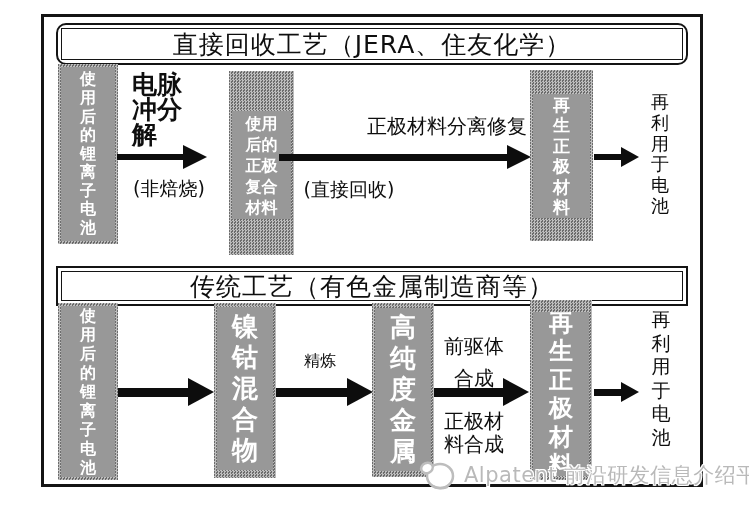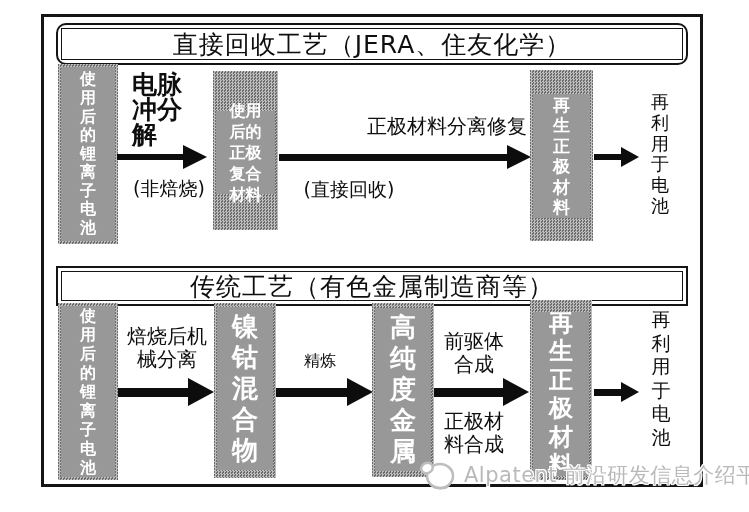--- a/index.html
+++ b/index.html
@@ -75,21 +75,21 @@
 冲分
 解</div>
 
   <div class="arrow sh6 hd24" style="left:117px; top:145px; width:90px; height:24px;">
     <div class="shaft"></div>
       <div class="head"></div>
   </div>
 
   <div class="lbl" style="left:122px; top:176px; width:94px; font-size:19px;">(非焙烧)</div>
 
-  <div class="gbox" style="left:213px; top:71px; width:65px; height:159px;">
+  <div class="gbox" style="left:229px; top:71px; width:65px; height:184px;">
     <div class="panel" style="left:3px; right:3px; top:40px; bottom:36px;">
       <div class="btext" style="font-size:16px; line-height:21px; font-weight:600;">使用
 后的
 正极
 复合
 材料</div>
     </div>
   </div>
 
   <div class="lbl" style="left:322px; top:113px; width:166px; font-size:20px;margin-left:42px;">正极材料分离修复</div>
@@ -136,22 +136,20 @@
 后
 的
 锂
 离
 子
 电
 池</div>
     </div>
   </div>
 
-  <div class="lbl" style="left:124px; top:325px; width:86px; font-size:20px; line-height:22.5px;">焙烧后机
-械分离</div>
 
   <div class="arrow sh9 hd28" style="left:118px; top:378px; width:96px; height:28px;">
     <div class="shaft"></div>
       <div class="head"></div>
   </div>
 
   <div class="gbox" style="left:214px; top:303px; width:62px; height:175px;">
     <div class="panel" style="left:3px; right:3px; top:4px; bottom:8px;">
       <div class="btext" style="font-size:26px; line-height:31px; font-weight:600;">镍
 钴
@@ -171,21 +169,21 @@
   <div class="gbox" style="left:372px; top:303px; width:62px; height:174px;">
     <div class="panel" style="left:3px; right:3px; top:5px; bottom:6px;">
       <div class="btext" style="font-size:26px; line-height:31px; font-weight:600;">高
 纯
 度
 金
 属</div>
     </div>
   </div>
 
-  <div class="lbl" style="left:440px; top:330px; width:68px; font-size:20px; line-height:23px;text-align:center;">前驱体
+  <div class="lbl" style="left:440px; top:330px; width:68px; font-size:20px; line-height:32px;text-align:center;">前驱体
 合成</div>
 
   <div class="arrow sh9 hd28" style="left:434px; top:378px; width:95px; height:28px;">
     <div class="shaft"></div>
       <div class="head"></div>
   </div>
 
   <div class="lbl" style="left:440px; top:410px; width:68px; font-size:20px; line-height:23px;">正极材
 料合成</div>
 

